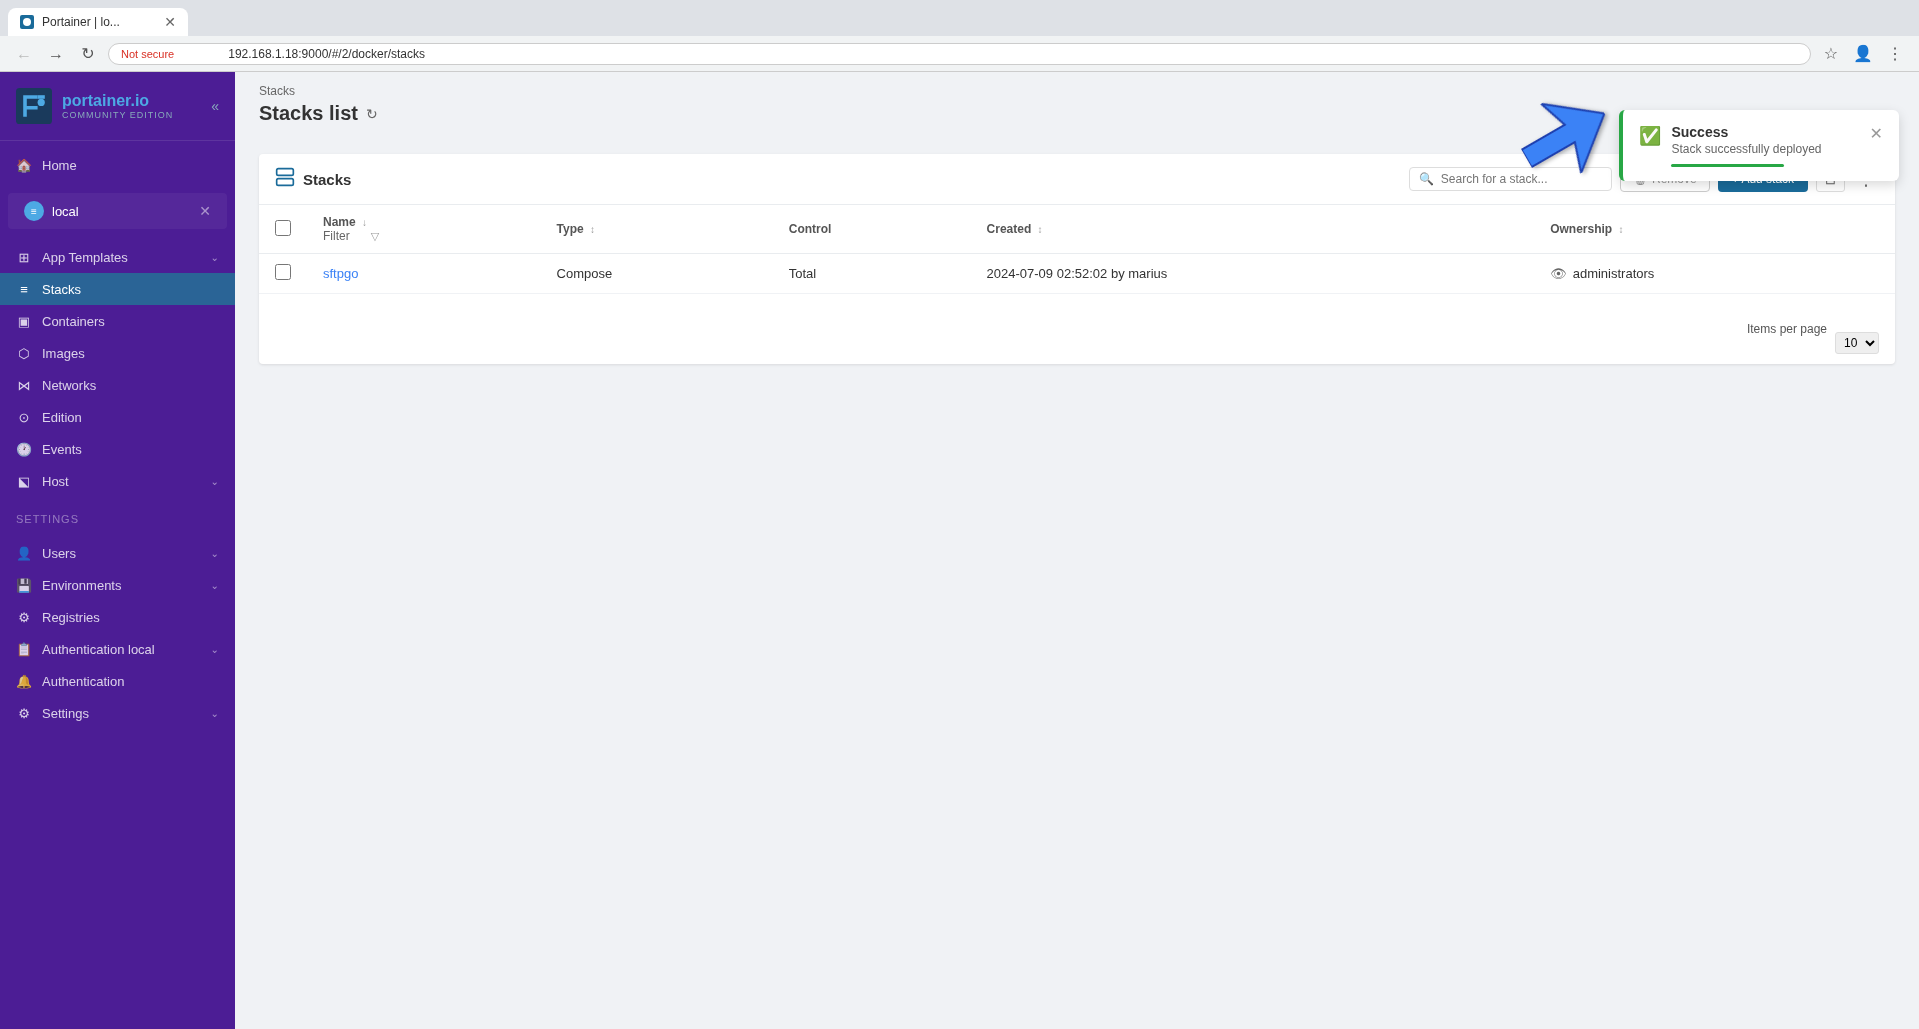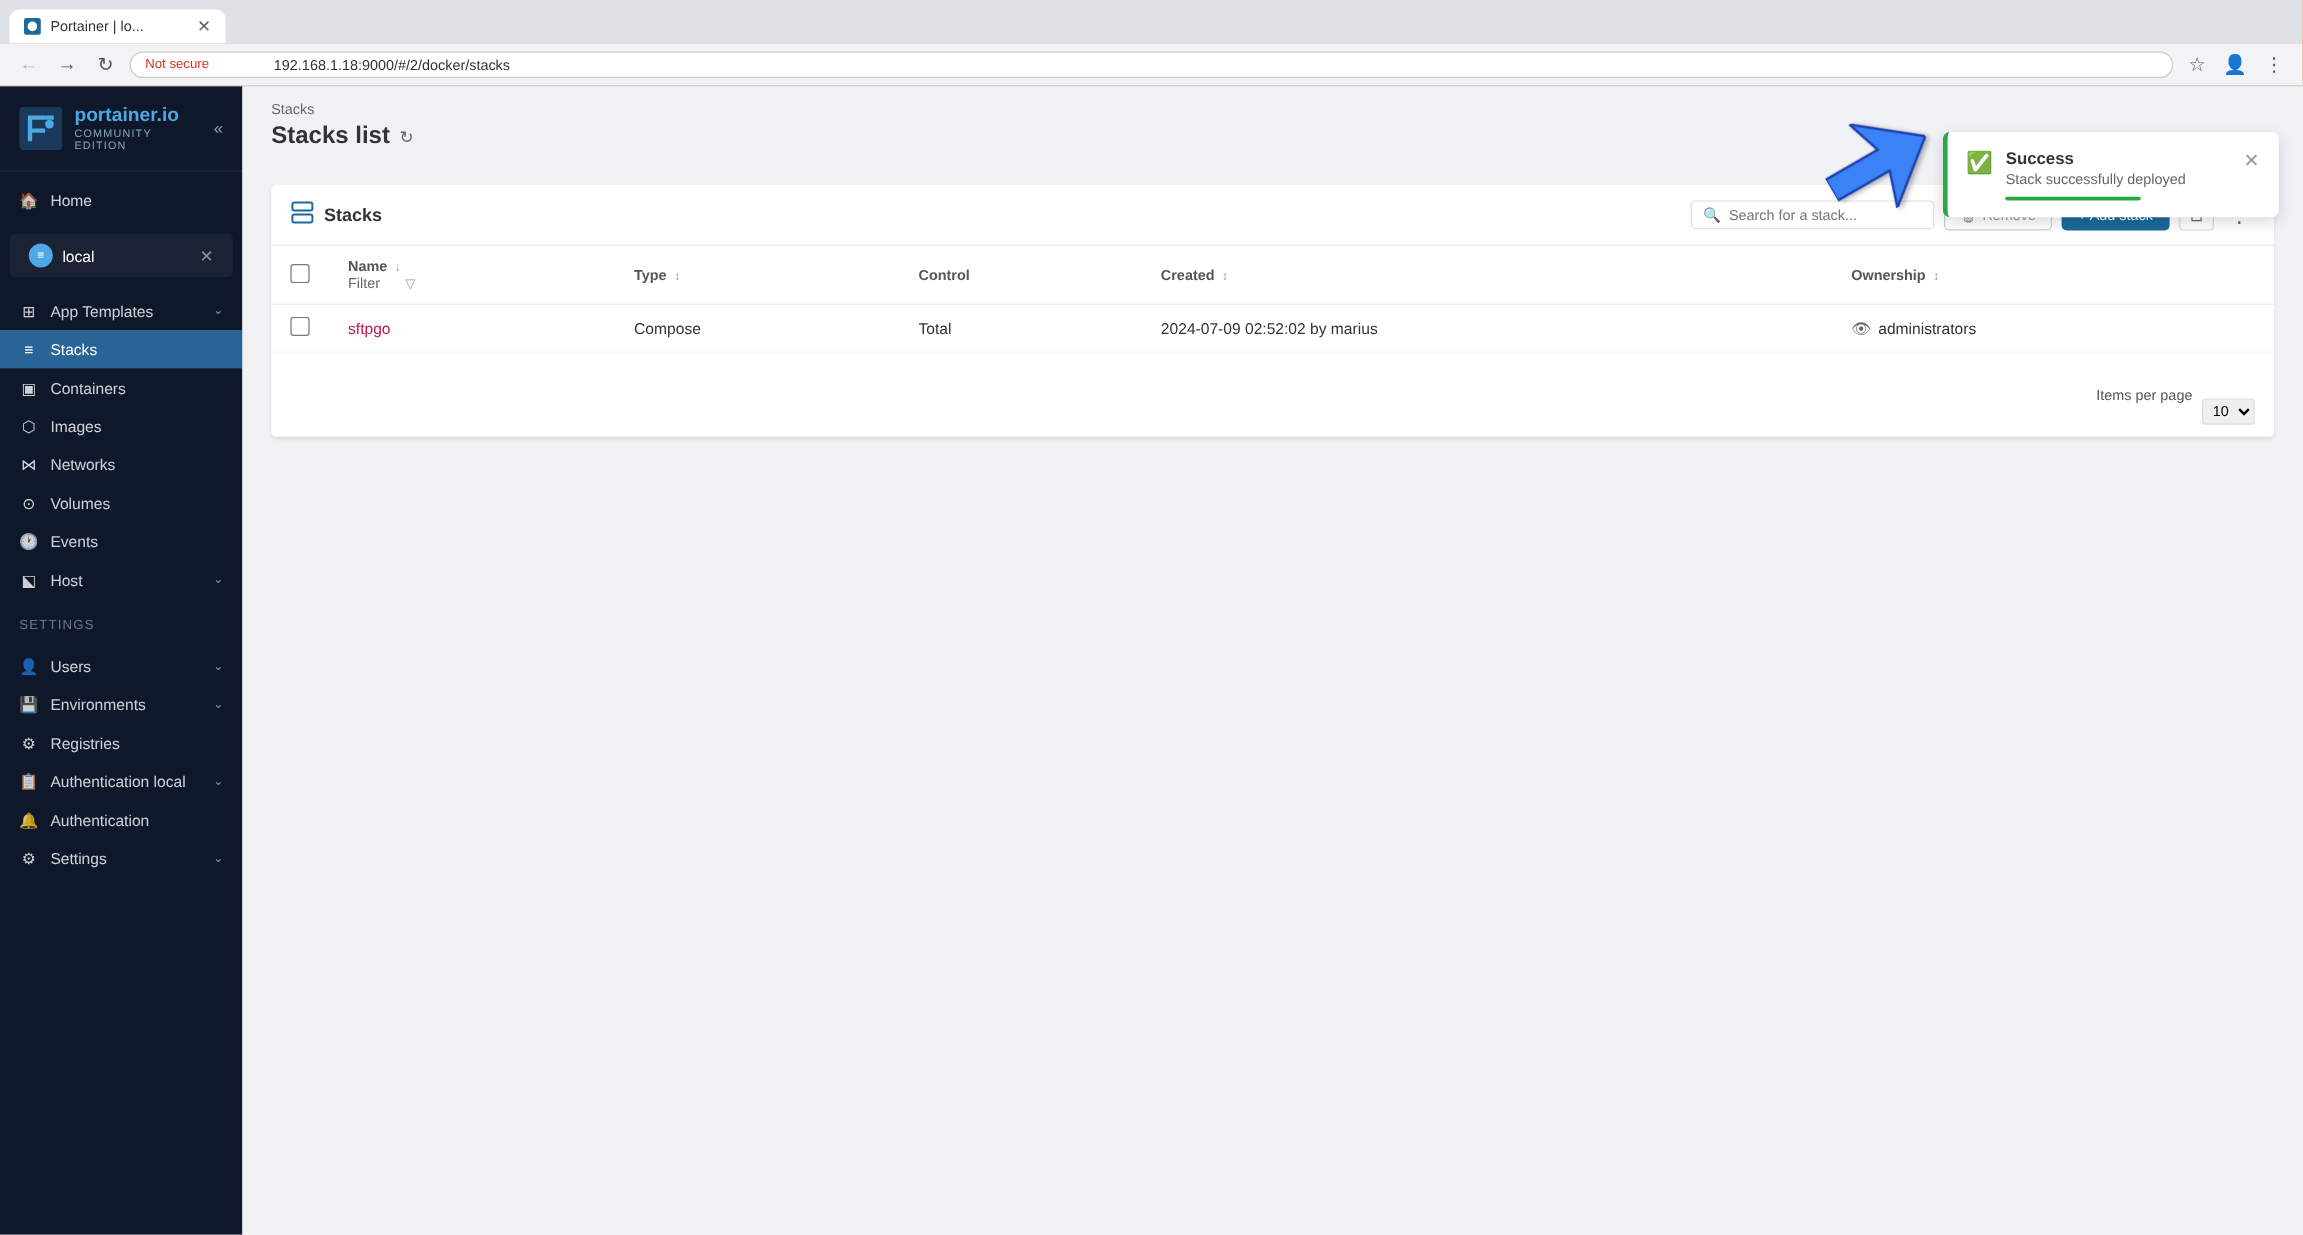--- a/index.html
+++ b/index.html
@@ -18,21 +18,21 @@
     .browser-nav-btn.disabled { color: #bbb; cursor: default; }
     .address-bar { flex: 1; display: flex; align-items: center; background: white; border: 1px solid #ccc; border-radius: 20px; padding: 3px 12px; gap: 6px; font-size: 12px; }
     .not-secure { color: #d93025; font-size: 11px; }
     .address-text { color: #333; margin-left: 48px; }
     .browser-action-btn { background: none; border: none; cursor: pointer; color: #555; font-size: 16px; width: 24px; height: 24px; display: flex; align-items: center; justify-content: center; }
 
     
     .app-container { display: flex; height: calc(100vh - 72px); }
 
     
-    .sidebar { width: 202px; background: #0f172a; color: white; display: flex; flex-direction: column; overflow-y: auto; flex-shrink: 0; }
+    .sidebar { width: 235px; background: #4c1d95; color: white; display: flex; flex-direction: column; overflow-y: auto; flex-shrink: 0; }
     .sidebar-logo { padding: 16px; display: flex; align-items: center; gap: 10px; justify-content: space-between; border-bottom: 1px solid rgba(255,255,255,0.1); }
     .sidebar-logo-text { display: flex; flex-direction: column; }
     .sidebar-logo-name { font-size: 16px; font-weight: bold; color: #4da9e4; }
     .sidebar-logo-sub { font-size: 9px; color: #8ab; letter-spacing: 1px; text-transform: uppercase; }
     .sidebar-collapse-btn { background: none; border: none; color: #8ab; cursor: pointer; font-size: 14px; }
     .sidebar-section { padding: 8px 0; }
     .sidebar-item { display: flex; align-items: center; gap: 10px; padding: 8px 16px; cursor: pointer; color: rgba(255,255,255,0.8); font-size: 13px; transition: background 0.15s; }
     .sidebar-item.active { background: #2a6496; color: white; }
     .sidebar-item .icon { width: 16px; height: 16px; display: flex; align-items: center; justify-content: center; flex-shrink: 0; font-size: 13px; }
     .sidebar-item .label { flex: 1; }
@@ -66,21 +66,21 @@
     .more-btn { background: none; border: none; color: #666; cursor: pointer; font-size: 18px; padding: 2px 4px; }
 
     
     .table-container { overflow-x: auto; }
     table { width: 100%; border-collapse: collapse; }
     thead tr { border-bottom: 1px solid #e9ecef; }
     th { padding: 10px 16px; text-align: left; font-size: 12px; font-weight: 600; color: #555; white-space: nowrap; }
     th .sort-icon { font-size: 10px; color: #999; margin-left: 3px; }
     tbody tr { border-bottom: 1px solid #f0f2f5; }
     td { padding: 10px 16px; font-size: 13px; color: #333; }
-    td a { color: #be185d; text-decoration: none; }
+    td a { color: #3b82f6; text-decoration: none; }
     .table-checkbox { width: 16px; height: 16px; cursor: pointer; }
     .checkbox-col { width: 40px; }
 
     
     .table-footer { padding: 10px 16px; display: flex; justify-content: flex-end; align-items: center; gap: 8px; font-size: 12px; color: #555; }
     .items-select { border: 1px solid #ddd; border-radius: 3px; padding: 2px 4px; font-size: 12px; margin-top: 28px; }
 
     
     .ownership { display: flex; align-items: center; gap: 6px; }
     .ownership-icon { color: #666; font-size: 13px; }
@@ -184,21 +184,21 @@
       <div class="sidebar-item">
         <span class="icon">⬡</span>
         <span class="label">Images</span>
       </div>
       <div class="sidebar-item">
         <span class="icon">⋈</span>
         <span class="label">Networks</span>
       </div>
       <div class="sidebar-item">
         <span class="icon">⊙</span>
-        <span class="label">Volumes</span>
+        <span class="label">Edition</span>
       </div>
       <div class="sidebar-item">
         <span class="icon">🕐</span>
         <span class="label">Events</span>
       </div>
       <div class="sidebar-item">
         <span class="icon">⬕</span>
         <span class="label">Host</span>
         <span class="chevron">⌄</span>
       </div>

